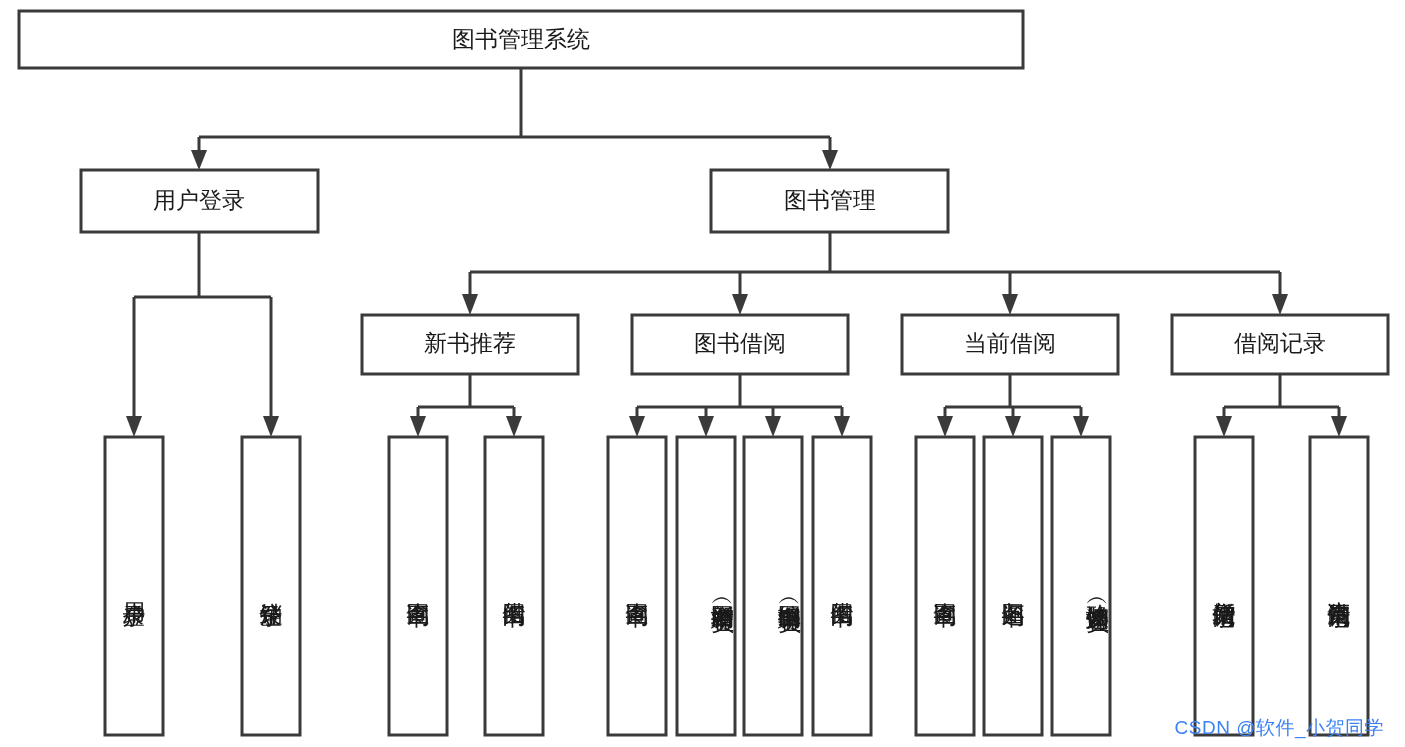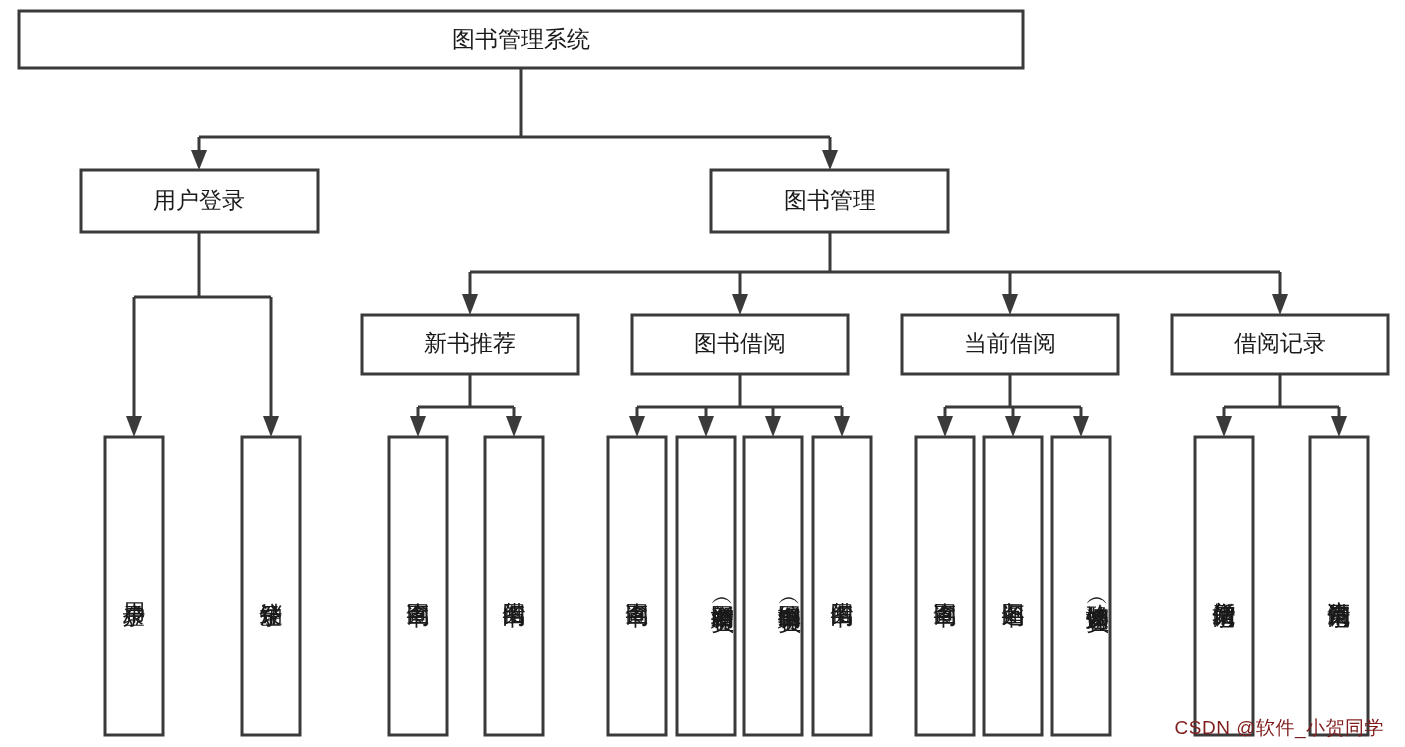--- a/index.html
+++ b/index.html
@@ -59,21 +59,21 @@
     letter-spacing: 1px;
     white-space: nowrap;
     pointer-events: none;
   }
   .watermark {
     position: absolute;
     right: 8px;
     bottom: 6px;
     font-family: "Liberation Sans", "DejaVu Sans", sans-serif;
     font-size: 19px;
-    color: #7f1d1d;
+    color: #3b82f6;
     letter-spacing: 0.5px;
     white-space: nowrap;
   }
 </style>
 </head>
 <body>
 
 <div id="diagram-root">
 
   <svg class="diagram" viewBox="0 0 1405 747">

